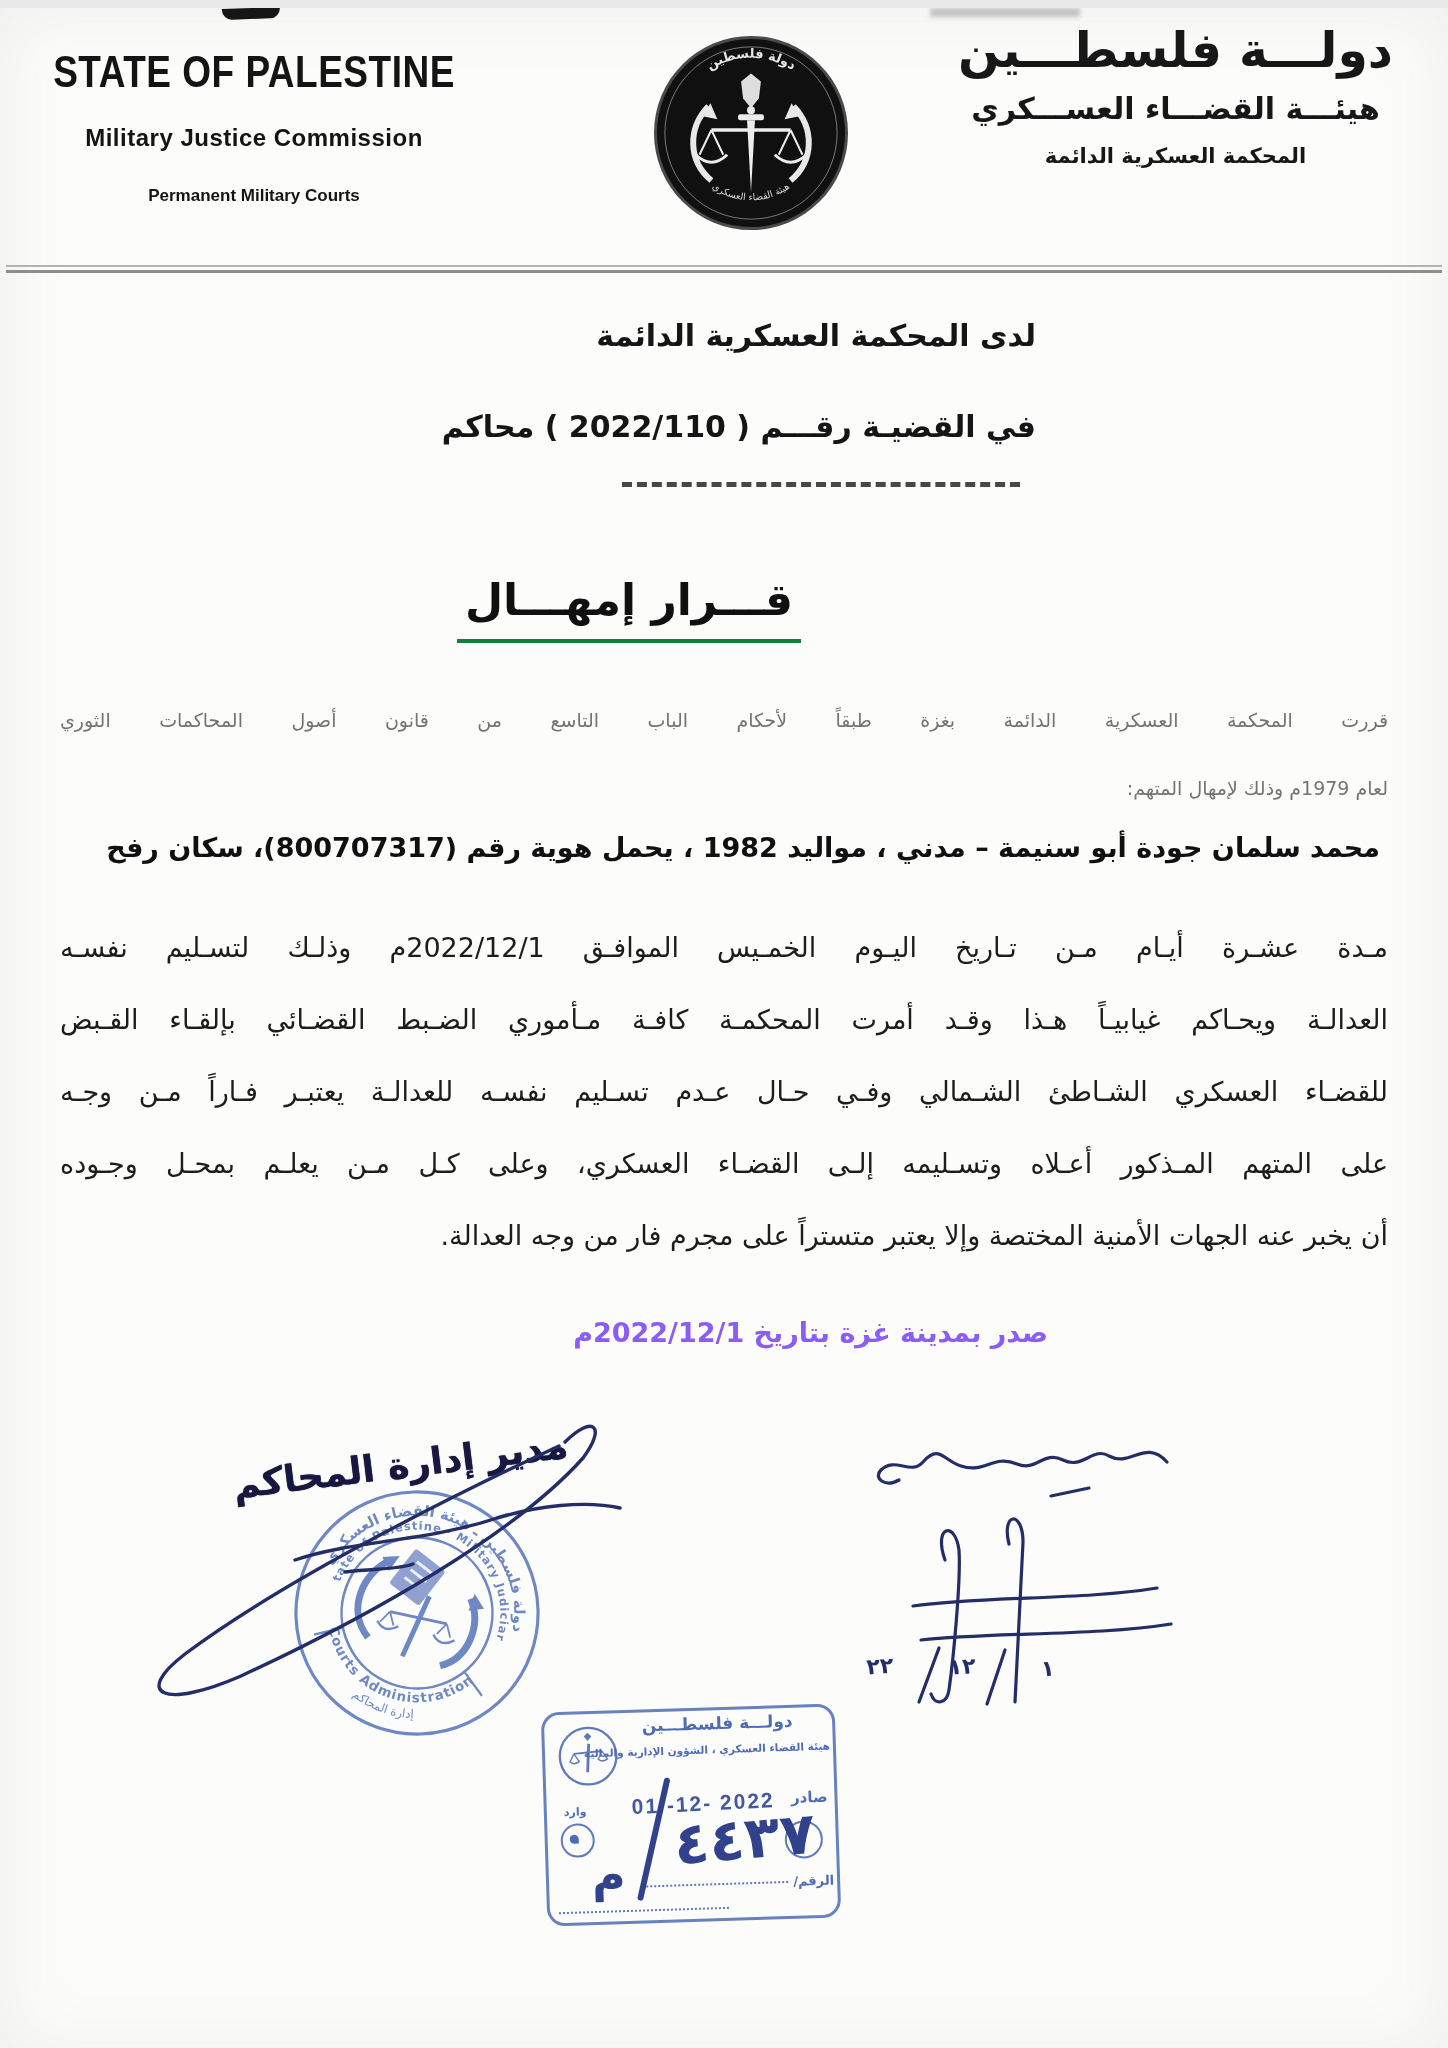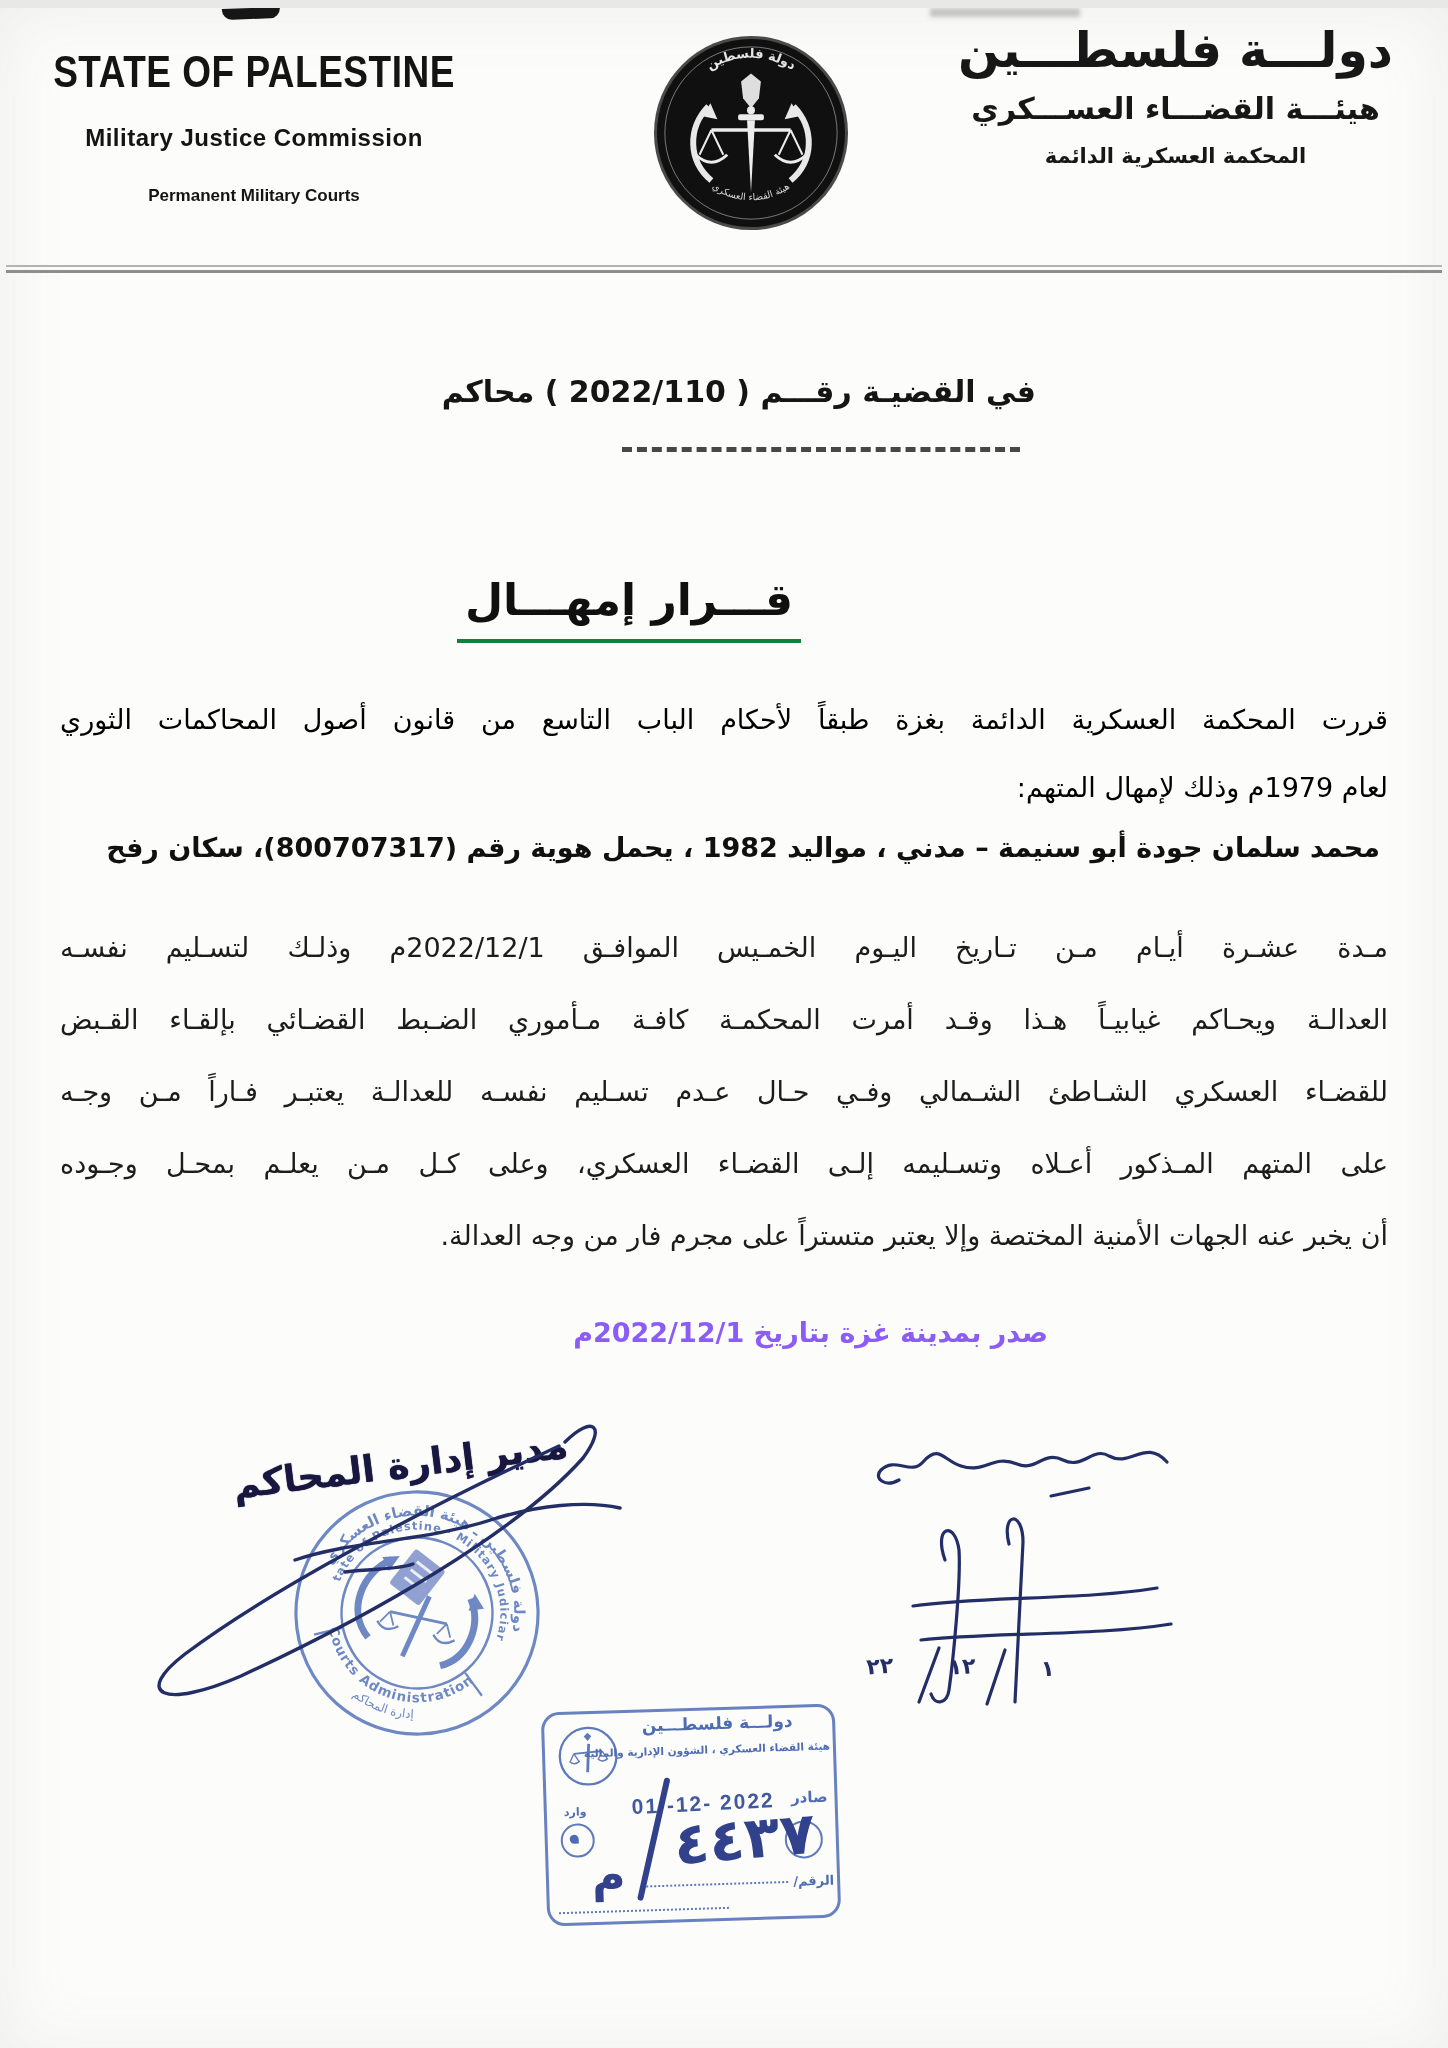--- a/index.html
+++ b/index.html
@@ -34,21 +34,21 @@
   .cb-line2  { margin-top:56px; }
   .cb-dashes { margin-top:38px; margin-right:16px; width:398px;
     border-top:5px dashed #474747; }
   
   .doc-title { position:absolute; top:566px; left:0; width:100%; text-align:center; }
   .doc-title .inner { display:inline-block; transform:translateX(-95px);
     font-size:44px; font-weight:bold; color:#101010;
     border-bottom:4px solid #15803d; padding:0 8px 14px 8px; }
   
   .p1 { position:absolute; top:678px; right:60px; left:60px; direction:rtl;
-    font-size:27px; color:#000000; }
+    font-size:19px; color:#737373; }
   .p1 .tline { line-height:68px; text-align-last:justify; }
   .p1 .tline-last { line-height:68px; text-align:right; }
   .defendant { position:absolute; top:814px; right:68px; left:60px; direction:rtl;
     text-align:right; font-weight:bold; font-size:27px; line-height:52px; color:#101010; }
   .p2 { position:absolute; top:904px; right:60px; left:60px; direction:rtl;
     font-size:27px; color:#1c1c1c; }
   .p2 .tline { line-height:72px; text-align-last:justify; }
   .p2 .tline-last { line-height:72px; text-align:right; }
   .issued { position:absolute; top:1300px; right:400px; direction:rtl;
     font-weight:bold; font-size:27px; line-height:50px; color:#8b5cf6; }
@@ -129,20 +129,21 @@
 
   <div class="header-ar">
     <div class="ha-title">دولـــة فلسطـــين</div>
     <div class="ha-sub">هيئـــة القضـــاء العســـكري</div>
     <div class="ha-sub2">المحكمة العسكرية الدائمة</div>
   </div>
 
   <div class="rule"></div>
 
   <div class="case-block">
+    <div class="cb-line1">لدى المحكمة العسكرية الدائمة</div>
     <div class="cb-line2">في القضيـة رقـــم ( 2022/110 ) محاكم</div>
     <div class="cb-dashes"></div>
   </div>
 
   <div class="doc-title">
     <span class="inner">قـــرار إمهـــال</span>
   </div>
 
   <div class="p1">
     <div class="tline">قررت المحكمة العسكرية الدائمة بغزة طبقاً لأحكام الباب التاسع من قانون أصول المحاكمات الثوري</div>

